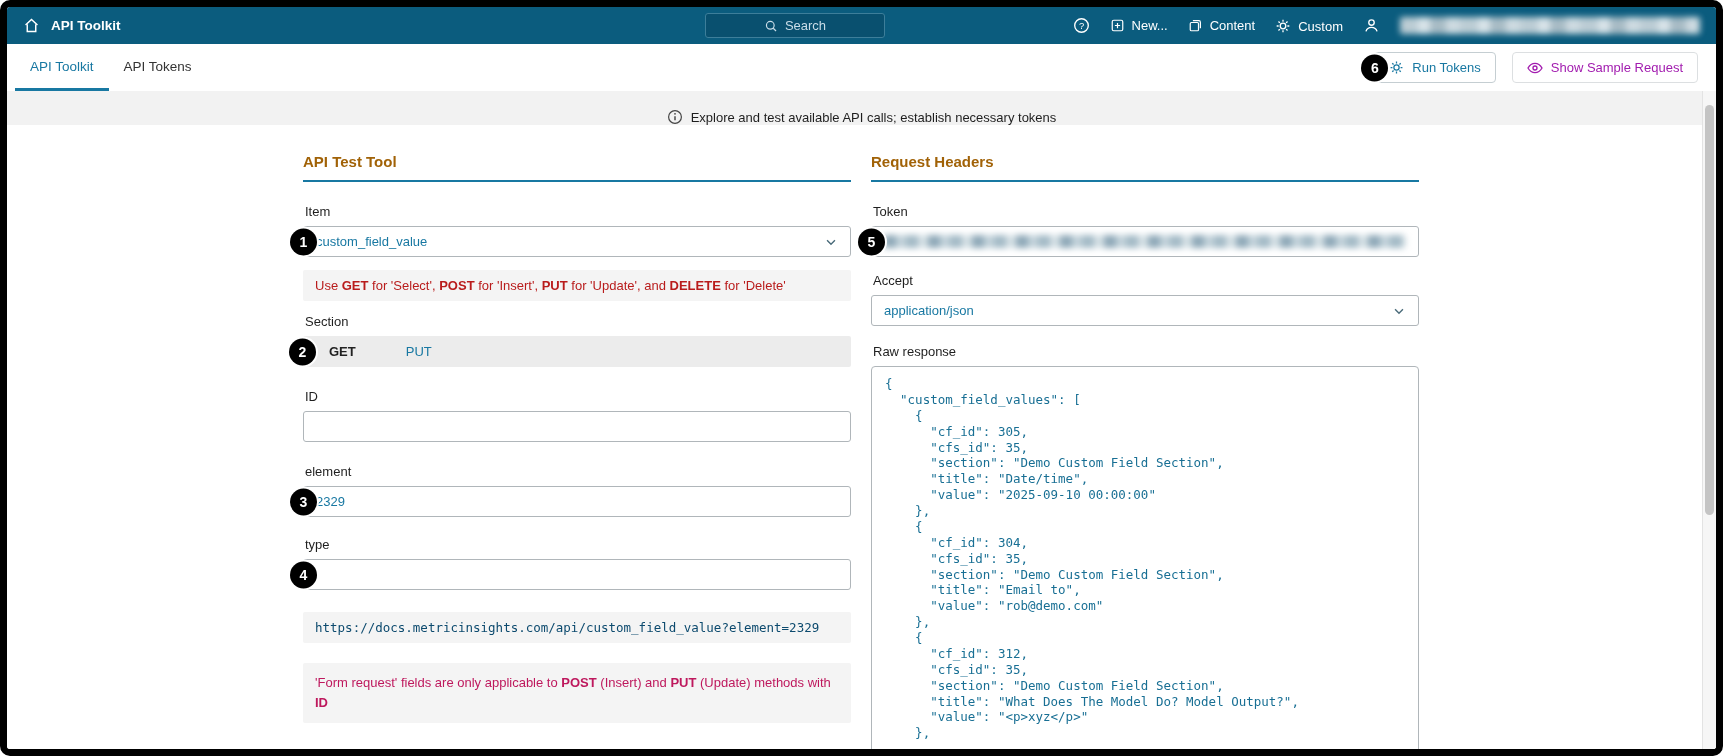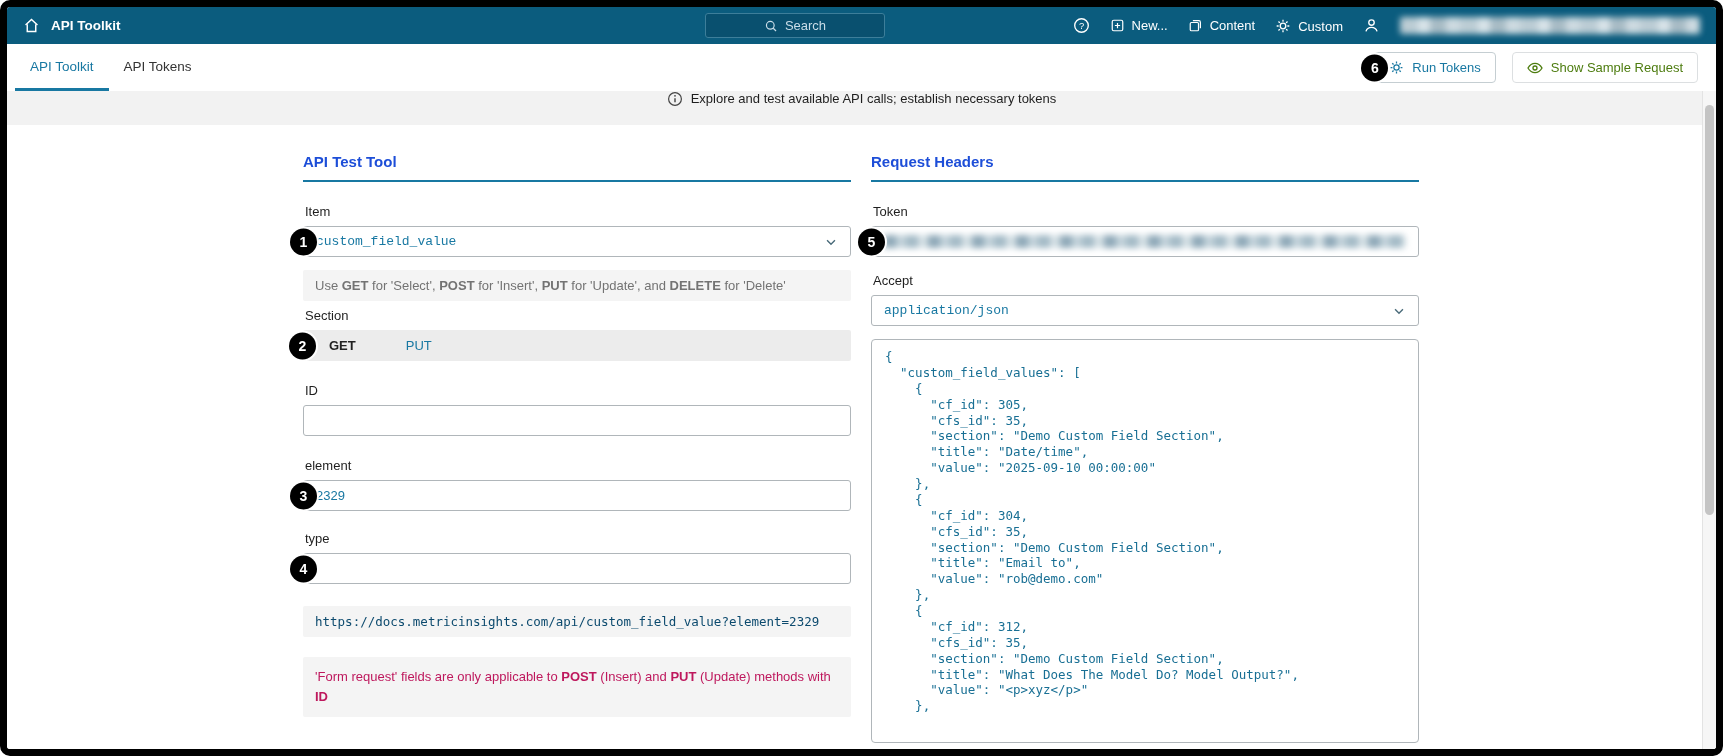--- a/index.html
+++ b/index.html
@@ -43,64 +43,64 @@
     display:flex; align-items:center; padding:0 15px; font-size:13.5px;
     color:#333; cursor:pointer; border-bottom:3px solid transparent;
   }
   .tab.active { color:#1878a2; border-bottom-color:#1878a2; }
   .tab-actions { display:flex; align-items:center; gap:16px; }
   .btn {
     position:relative; display:inline-flex; align-items:center; gap:8px;
     height:31px; padding:0 14px; background:#fff; border:1px solid #c5ced2;
     border-radius:4px; font-size:13px; color:#1878a2; font-family:inherit; cursor:pointer;
   }
-  .btn.disabled { color:#4d7c0f; border-color:#dcdfe1; cursor:default; }
+  .btn.disabled { color:#a21caf; border-color:#dcdfe1; cursor:default; }
   .ic { display:inline-flex; align-items:center; }
 
   
   .badge {
     width:27px; height:27px; border-radius:50%; background:#000; color:#fff;
     font-weight:bold; font-size:14px; display:flex; align-items:center; justify-content:center;
     box-shadow:0 0 0 2px rgba(255,255,255,.95); z-index:3; flex:none;
   }
   .badge.abs { position:absolute; left:-14px; top:50%; transform:translateY(-50%); }
 
   
   .banner {
     position:absolute; top:84px; left:0; right:0; height:34px; background:#f2f2f2;
-    display:flex; align-items:flex-start; justify-content:center; gap:8px;
+    display:flex; align-items:flex-end; justify-content:center; gap:8px;
     font-size:13px; color:#1e1e1e;
   }
 
   
   .content { position:absolute; top:118px; left:0; right:0; bottom:0; background:#fff; }
   .col { position:absolute; top:28px; width:548px; }
   .left-col { left:296px; }
   .right-col { left:864px; }
   .col h2 {
-    margin:0 0 22px 0; font-size:15px; font-weight:bold; color:#1d4ed8;
+    margin:0 0 22px 0; font-size:15px; font-weight:bold; color:#a16207;
     padding-bottom:10px; border-bottom:2px solid #1878a2;
   }
   .fld-label { display:block; font-size:13px; color:#1f1f1f; margin:0 0 7px 2px; }
   .field {
     position:relative; height:31px; border:1px solid #b0b6ba; border-radius:3px;
     background:#fff; display:flex; align-items:center; padding:0 12px;
     font-size:13px; margin-bottom:13px;
   }
   .field input {
     border:none; outline:none; width:100%; font:inherit; color:#222;
     background:transparent; padding:0;
   }
   .field input.accent { color:#1878a2; }
   .select { cursor:pointer; }
-  .select .val { color:#1878a2;font-family:Liberation Mono, monospace; }
+  .select .val { color:#1878a2; }
   .chev { margin-left:auto; display:flex; color:#4a6b7a; }
   .hintbox {
-    background:#f4f4f4; padding:8px 12px; font-size:13px; color:#737373;
-    border-radius:2px; margin:2px 0 7px 0;
+    background:#f4f4f4; padding:8px 12px; font-size:13px; color:#b91c1c;
+    border-radius:2px; margin:2px 0 13px 0;
   }
   .methodbar {
     position:relative; background:#ececec; height:31px; display:flex; align-items:center;
     gap:50px; padding-left:26px; margin-bottom:22px; font-size:13px; border-radius:2px;
   }
   .m-get { font-weight:bold; color:#222; cursor:pointer; }
   .m-put { color:#1878a2; cursor:pointer; }
   .mb22 { margin-bottom:22px; }
   .mb20 { margin-bottom:20px; }
   .urlbox {
@@ -307,20 +307,21 @@
       <label class="fld-label" style="margin-top:16px;">Accept</label>
       <div class="field select">
         <span class="val">application/json</span>
         <span class="chev">
           <svg width="14" height="14" viewBox="0 0 16 16" fill="none" stroke="currentColor" stroke-width="1.6">
               <path d="m3.5 6 4.5 4.5L12.5 6"></path>
             </svg>
         </span>
       </div>
 
+      <label class="fld-label" style="margin-top:18px;">Raw response</label>
       <div class="response">
         <pre>{
   "custom_field_values": [
     {
       "cf_id": 305,
       "cfs_id": 35,
       "section": "Demo Custom Field Section",
       "title": "Date/time",
       "value": "2025-09-10 00:00:00"
     },

